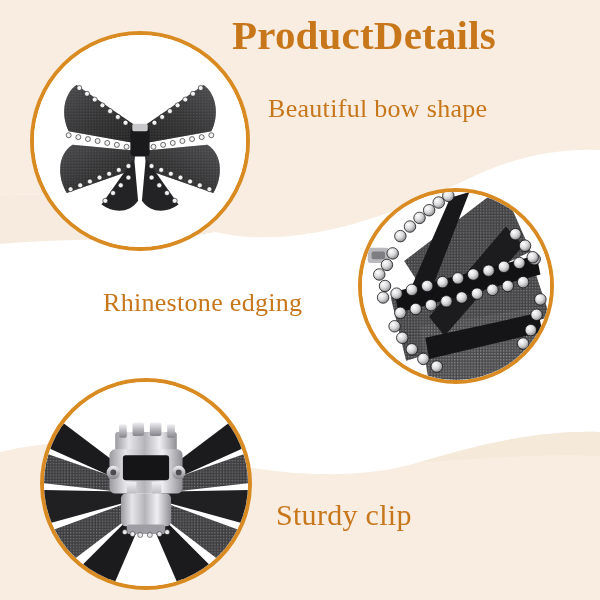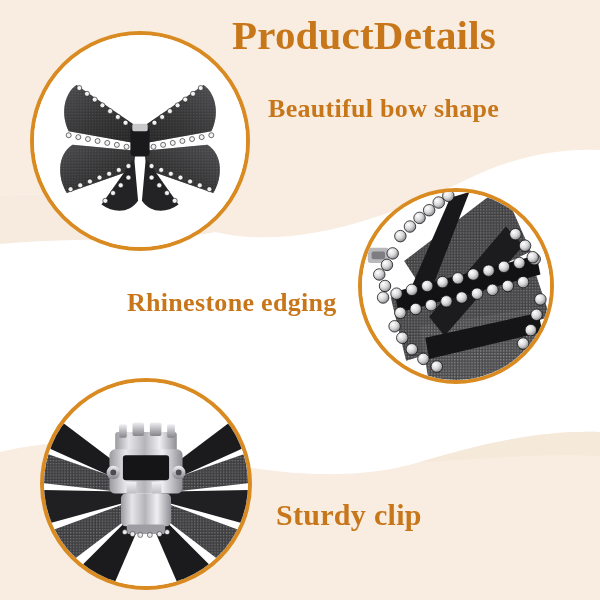--- a/index.html
+++ b/index.html
@@ -17,25 +17,25 @@
 
   
   .title{
     position:absolute; left:232px; top:14px; width:360px;
     font-size:41px; font-weight:bold; letter-spacing:.2px;
     color:#c8761a; line-height:1.05; white-space:nowrap;
   }
 
   
   .caption{
-    position:absolute; font-weight:bold; color:#c8761a;
+    position:absolute; font-weight:normal; color:#c8761a;
     white-space:nowrap; letter-spacing:.3px;text-align:right;
   }
   .cap-1{left:268px; top:94px;  font-size:26px;}
-  .cap-2{left:103px; top:288px; font-size:26px;margin-left:24px;}
+  .cap-2{left:103px; top:288px; font-size:26px;}
   .cap-3{left:276px; top:498px; font-size:30px;}
 
   
   .circle{
     position:absolute;border-radius:50%;
     border:4px solid #d98b22;
     background:#ffffff;overflow:hidden;box-sizing:border-box;
   }
   .c1{left:30px;  top:31px;  width:220px; height:220px;}
   .c2{left:358px; top:188px; width:196px; height:196px;}

